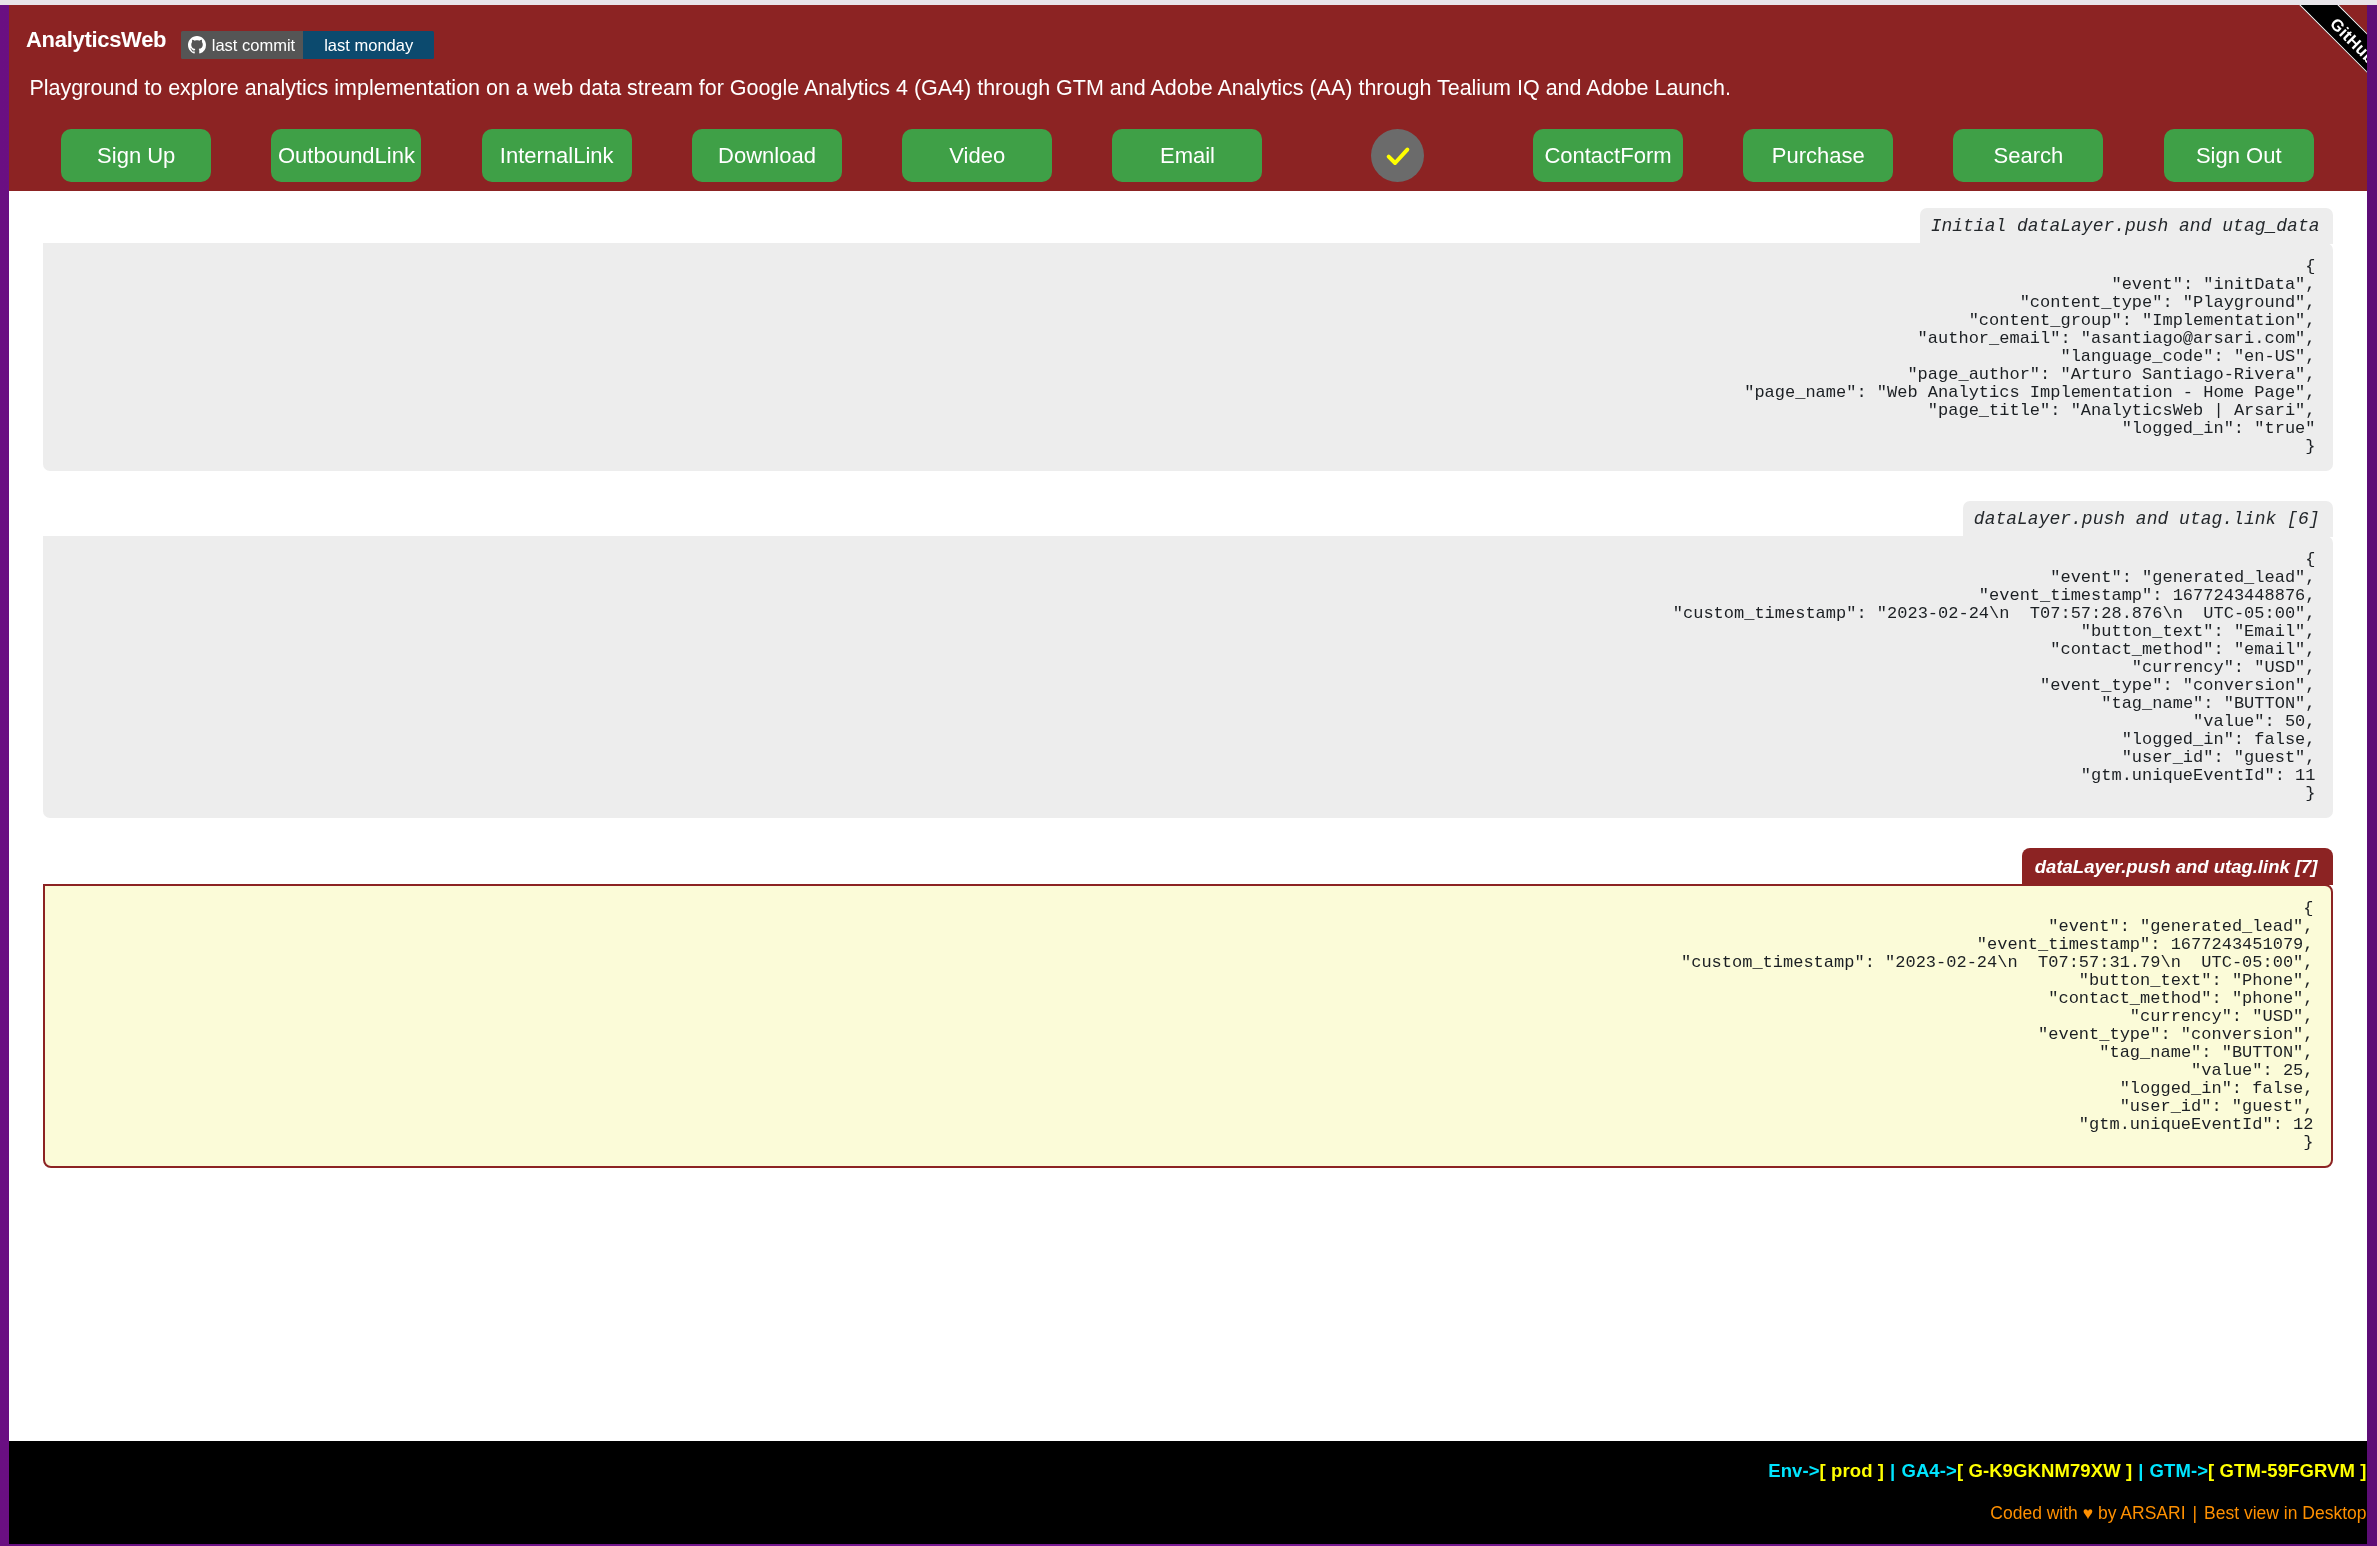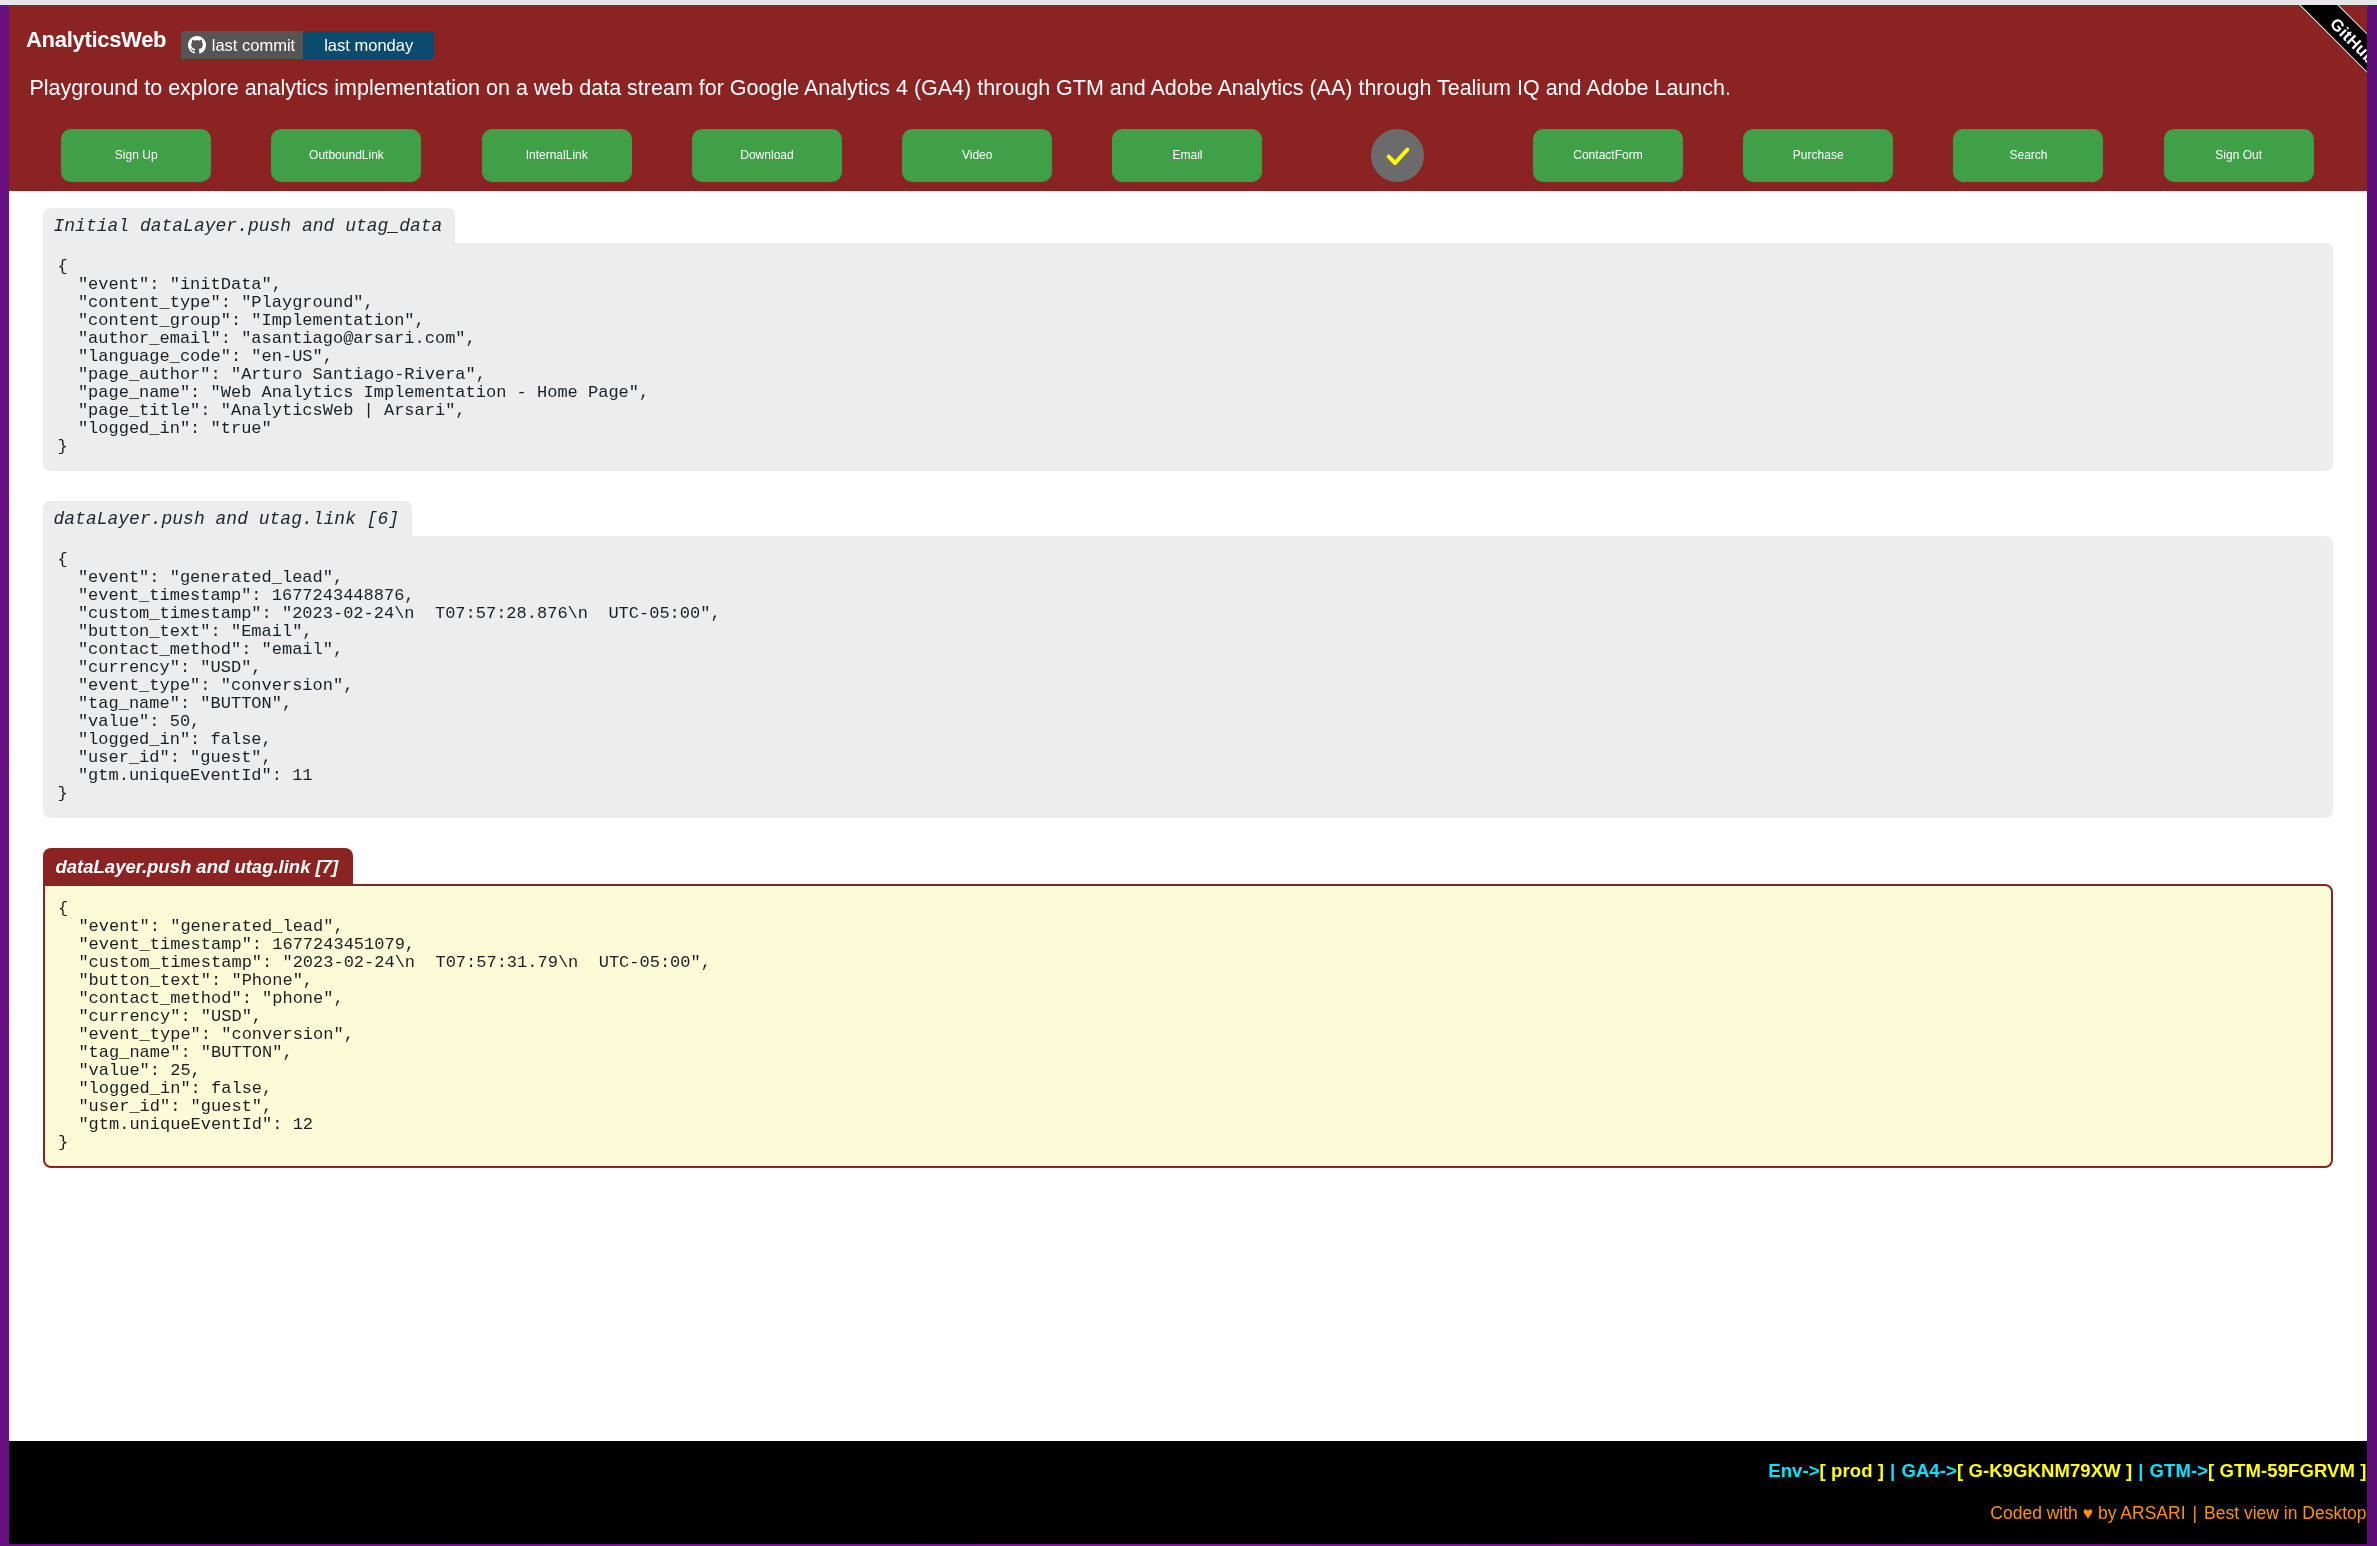--- a/index.html
+++ b/index.html
@@ -118,21 +118,21 @@
     align-items: center;
   }
   .nav-btn {
     width: 150px;
     height: 53px;
     background: #3fa047;
     border: none;
     border-radius: 10px;
     color: #ffffff;
     font-family: "Liberation Sans", sans-serif;
-    font-size: 12px;
+    font-size: 22px;
     line-height: 1.25;
     cursor: pointer;
     display: flex;
     align-items: center;
     justify-content: center;
     text-align: center;
     padding: 0 4px;
   }
   .nav-btn.check-btn {
     width: 53px;
@@ -173,20 +173,21 @@
     border-top: 1.5px solid #ffffff;
     border-bottom: 1.5px solid #ffffff;
     text-decoration: none;
   }
 
   
   #main {
     background: #ffffff;
     padding: 17px 0 0 0;
     min-height: 980px;
+    text-align: right;
   }
 
   .code-card {
     margin: 0 34px 30px 34px;
     position: relative;
   }
   .code-card.highlight { margin-bottom: 30px; }
 
   .card-tab {
     display: inline-block;

